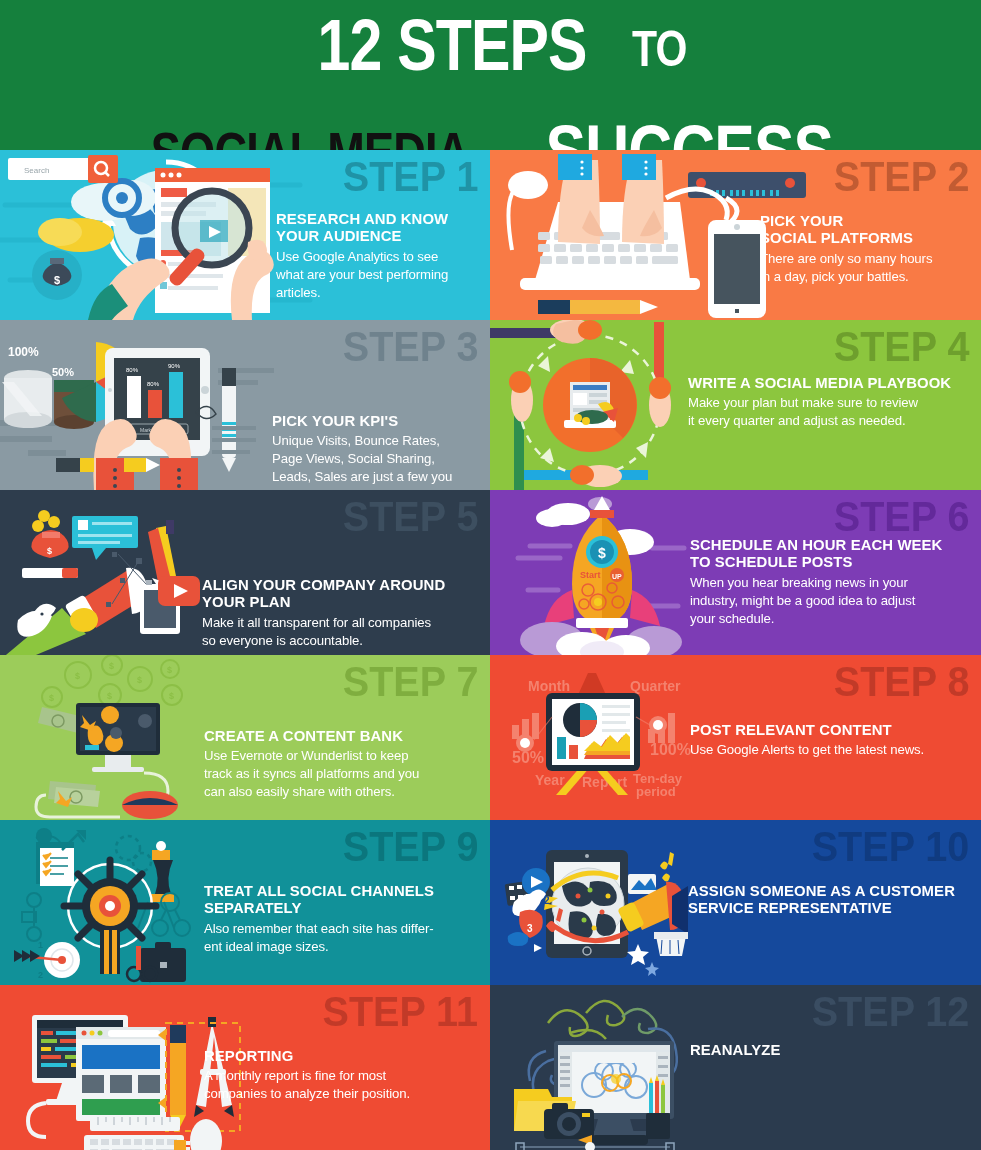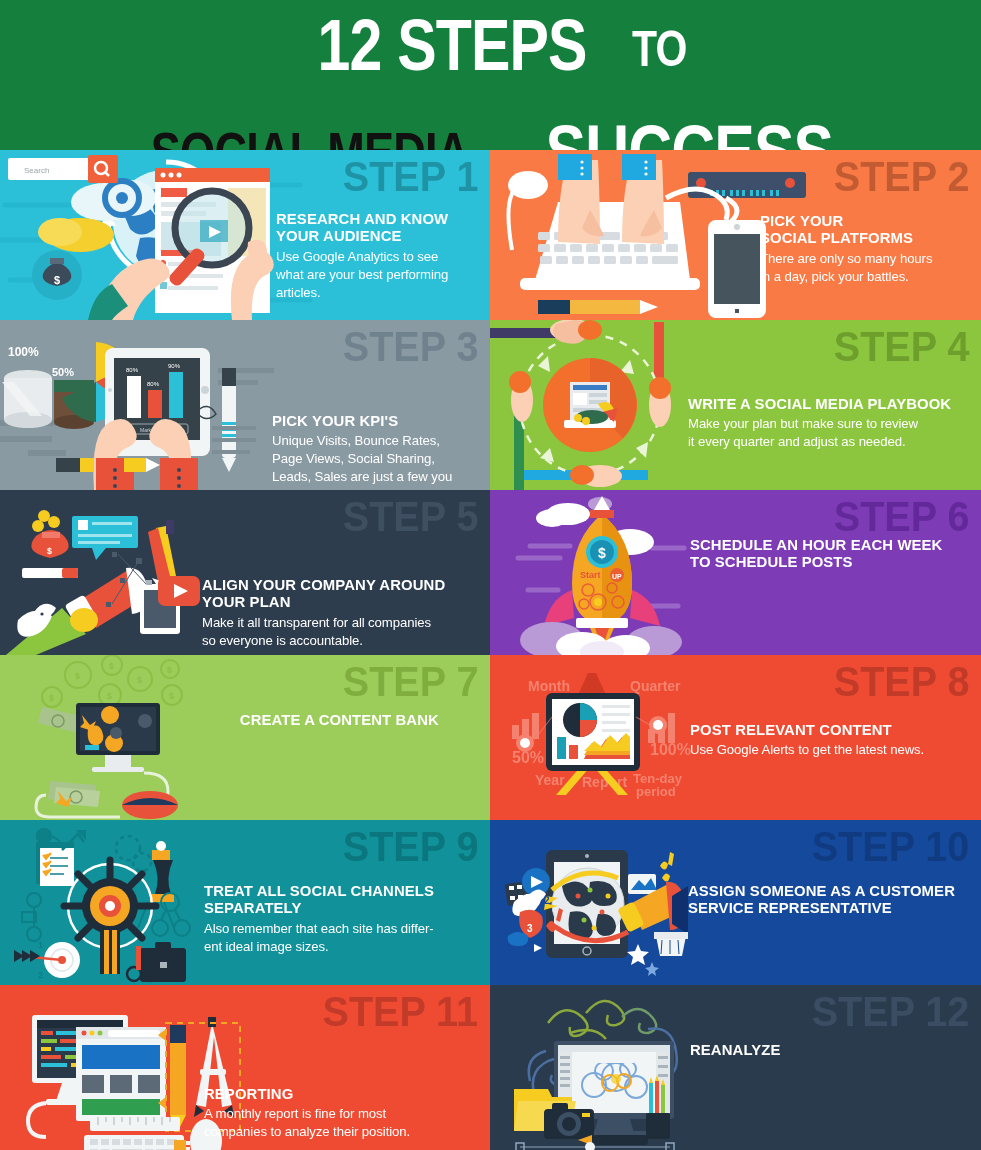--- a/index.html
+++ b/index.html
@@ -411,21 +411,21 @@
         <path d="M66 4 q-8 12 6 18 q20 6 26 -8 q4 -14 -14 -14 z" fill="#f5bfa0"></path>
         <ellipse cx="100" cy="10" rx="12" ry="10" fill="#f26f2c"></ellipse>
         <ellipse cx="32" cy="80" rx="11" ry="22" fill="#fbd0b5"></ellipse>
         <ellipse cx="30" cy="62" rx="11" ry="11" fill="#f26f2c"></ellipse>
         <ellipse cx="170" cy="85" rx="11" ry="22" fill="#fbd0b5"></ellipse>
         <ellipse cx="170" cy="68" rx="11" ry="11" fill="#f26f2c"></ellipse>
         <ellipse cx="110" cy="156" rx="22" ry="11" fill="#fbd0b5"></ellipse>
         <ellipse cx="92" cy="155" rx="12" ry="10" fill="#f26f2c"></ellipse>
       </svg>
       <div class="step-label" style="color:#6e9f2d">STEP 4</div>
-      <div class="text-block" style="left:198px; top:75px; width:285px;">
+      <div class="text-block" style="left:198px; top:54px; width:285px;">
         <div class="p-title">WRITE A SOCIAL MEDIA PLAYBOOK</div>
         <div class="p-body">Make your plan but make sure to review
 it every quarter and adjust as needed.</div>
       </div>
     </div>
 
     <div class="panel" style="background:#2e3d4d">
       <svg class="art" viewBox="0 0 490 165">
 
         <circle cx="44" cy="26" r="6" fill="#f5cc1f"></circle>
@@ -534,20 +534,23 @@
         <ellipse cx="62" cy="150" rx="32" ry="18" fill="#b99ad6"></ellipse>
         <ellipse cx="164" cy="152" rx="28" ry="16" fill="#b99ad6"></ellipse>
         <ellipse cx="92" cy="156" rx="26" ry="14" fill="#ffffff"></ellipse>
         <ellipse cx="136" cy="158" rx="24" ry="13" fill="#ffffff"></ellipse>
         <ellipse cx="112" cy="162" rx="22" ry="11" fill="#f0ebf7"></ellipse>
       </svg>
       <div class="step-label" style="color:#63299a">STEP 6</div>
       <div class="text-block" style="left:200px; top:46px; width:285px;">
         <div class="p-title">SCHEDULE AN HOUR EACH WEEK
 TO SCHEDULE POSTS</div>
+        <div class="p-body">When you hear breaking news in your
+industry, might be a good idea to adjust
+your schedule.</div>
       </div>
     </div>
 
     <div class="panel" style="background:#9ccc5a">
       <svg class="art" viewBox="0 0 490 165">
         <g fill="none" stroke="#8cbf46" stroke-width="2">
           <circle cx="78" cy="20" r="13"></circle>
             <circle cx="112" cy="10" r="10"></circle>
             <circle cx="140" cy="24" r="12"></circle>
           <circle cx="170" cy="14" r="9"></circle>
@@ -585,22 +588,25 @@
         <path d="M58 136 l8 10 l6 -4 l-4 10 l-12 -4 l4 -4 z" fill="#f5a623"></path>
         <path d="M82 60 l8 10 l6 -4 l-4 10 l-12 -4 l4 -4 z" fill="#f5a623"></path>
 
         <path d="M46 140 q-10 0 -10 12 q0 10 14 10 h70" stroke="#e8f2da" stroke-width="3" fill="none"></path>
         <path d="M144 118 q24 0 24 18 q0 12 -16 12" stroke="#e8f2da" stroke-width="3" fill="none"></path>
 
         <ellipse cx="150" cy="150" rx="28" ry="14" fill="#e8523a"></ellipse>
         <path d="M122 150 q28 -14 56 0 z" fill="#1f3a5c"></path>
       </svg>
       <div class="step-label" style="color:#7fae3f">STEP 7</div>
-      <div class="text-block" style="left:204px; top:56px; width:282px;text-align:center;">
+      <div class="text-block" style="left:204px; top:72px; width:282px;">
         <div class="p-title">CREATE A CONTENT BANK</div>
+        <div class="p-body">Use Evernote or Wunderlist to keep
+track as it syncs all platforms and you
+can also easily share with others.</div>
       </div>
     </div>
 
     <div class="panel" style="background:#ef4b33">
       <svg class="art" viewBox="0 0 491 165">
         <g fill="#f4826e" font-family="Liberation Sans Narrow, Liberation Sans, sans-serif" font-weight="bold">
           <text x="38" y="36" font-size="14">Month</text>
           <text x="140" y="36" font-size="14">Quarter</text>
           <text x="45" y="130" font-size="14">Year</text>
           <text x="92" y="132" font-size="14">Report</text>
@@ -912,21 +918,21 @@
             <rect x="156" y="164" width="21" height="6"></rect>
           </g>
 
         <ellipse cx="206" cy="156" rx="16" ry="22" fill="#f2f5f6"></ellipse>
         <path d="M190 158 h-14 v6 h14" stroke="#f2f5f6" stroke-width="4" fill="none"></path>
         <rect x="174" y="155" width="12" height="10" fill="#f5a623"></rect>
 
         <path d="M46 118 q-18 2 -18 18 q0 16 18 16" stroke="#f2f5f6" stroke-width="4" fill="none"></path>
       </svg>
       <div class="step-label" style="color:#c23a28">STEP 11</div>
-      <div class="text-block" style="left:204px; top:62px; width:280px;margin-top:38px;">
+      <div class="text-block" style="left:204px; top:62px; width:280px;">
         <div class="p-title">REPORTING</div>
         <div class="p-body">A monthly report is fine for most
 companies to analyze their position.</div>
       </div>
     </div>
 
     <div class="panel" style="background:#2b3b4e">
       <svg class="art" viewBox="0 0 491 165">
         <g fill="none" stroke-width="2.5">
           <path d="M48 120 q-14 -32 10 -44 q20 -8 22 12 q2 14 -12 12 q-10 -2 -6 -10" stroke="#4a6fa0"></path>

